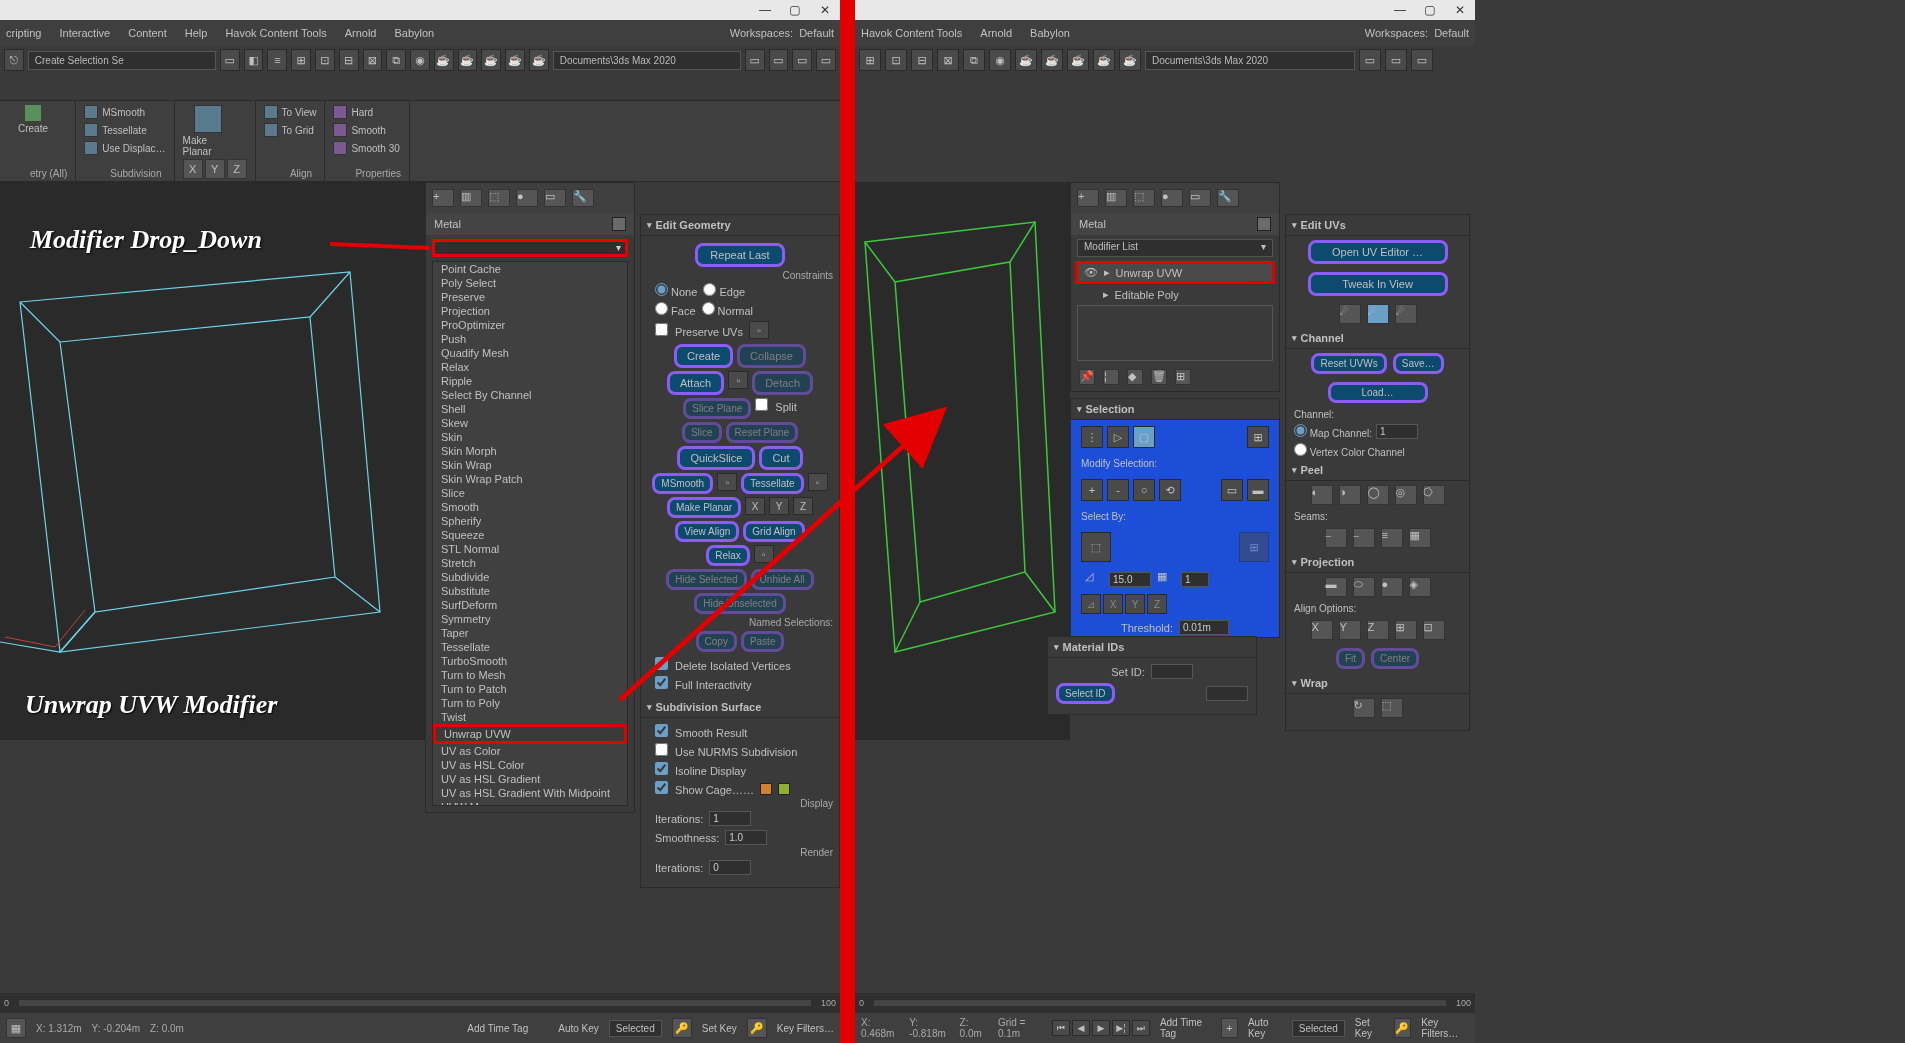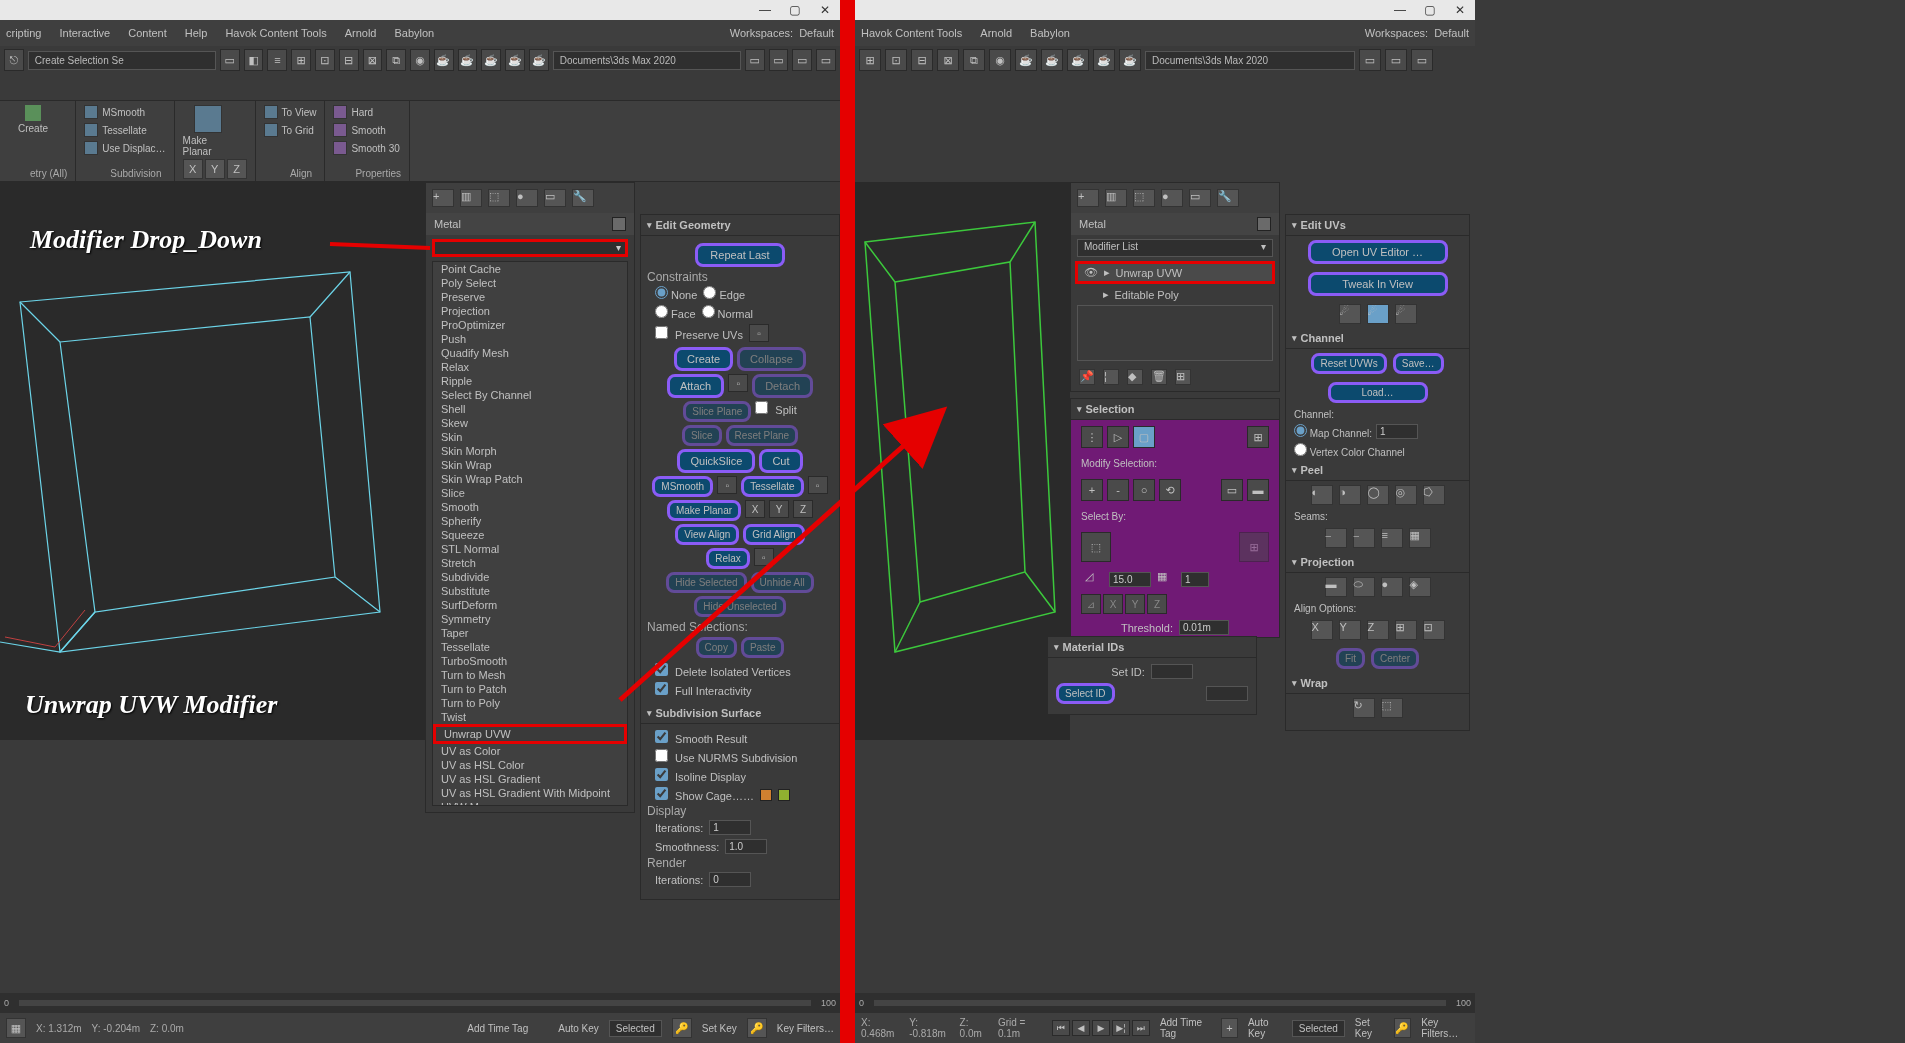--- a/index.html
+++ b/index.html
@@ -64,21 +64,21 @@
 .mod-panel .mod-drop { margin: 4px 6px; height: 18px; border: 3px solid #e50000; background: #2f2f2f; position: relative; }
 .mod-panel .mod-drop::after { content: "▾"; position: absolute; right: 4px; top: 0; font-size: 10px; color: #ccc; }
 .mod-panel .mod-list { max-height: 545px; overflow-y: auto; background: #404040; margin: 0 6px 6px 6px; border: 1px solid #2a2a2a; }
 .mod-panel .mod-list .mli { padding: 1px 8px; font-size: 11px; cursor: pointer; }
 .mod-panel .mod-list .mli.hl { border: 3px solid #e50000; background: #3a3a3a; }
 
 
 .editgeo { position: absolute; left: 640px; top: 214px; width: 200px; background: #3a3a3a; border: 1px solid #2a2a2a; padding-bottom: 6px; }
 .editgeo .sect { padding: 4px 6px; }
 .editgeo .btnrow { display: flex; gap: 4px; justify-content: center; margin: 3px 0; }
-.editgeo .lbl { font-size: 12px; color: #aaa; }
+.editgeo .lbl { font-size: 10px; color: #aaa; text-align: right; }
 .editgeo .squarebtn { width: 20px; height: 18px; background: #4a4a4a; border: 1px solid #2a2a2a; font-size: 10px; display: flex; align-items: center; justify-content: center; }
 .editgeo input[type=checkbox] { margin-right: 4px; }
 
 
 .stack-panel { position: absolute; left: 1070px; top: 182px; width: 210px; background: #3a3a3a; border: 1px solid #2a2a2a; }
 .stack-panel .top-icons { display: flex; gap: 6px; padding: 6px; background: #3f3f3f; }
 .stack-panel .top-icons .ti { width: 22px; height: 18px; background: #555; border: 1px solid #333; }
 .stack-panel .namebox { display: flex; align-items: center; padding: 4px 8px; background: #444; }
 .stack-panel .namebox .colorchip { width: 14px; height: 14px; background: #6a6a6a; border: 1px solid #222; margin-left: auto; }
 .stack-panel .mod-drop2 { margin: 4px 6px; height: 18px; background: #2f2f2f; border: 1px solid #555; padding: 1px 6px; font-size: 10px; display: flex; justify-content: space-between; }
@@ -92,21 +92,21 @@
 
 
 .uvpanel { position: absolute; left: 1285px; top: 214px; width: 185px; background: #3a3a3a; border: 1px solid #2a2a2a; padding-bottom: 8px; }
 .uvpanel .center-row { display: flex; justify-content: center; gap: 6px; padding: 4px; }
 .uvpanel .icons-row { display: flex; justify-content: center; gap: 6px; padding: 4px; }
 .uvpanel .icons-row .uic { width: 22px; height: 20px; background: #555; border: 1px solid #333; }
 .uvpanel .icons-row .uic.sel { background: #6aa0c8; }
 .uvpanel .spinrow { display: flex; align-items: center; gap: 4px; padding: 2px 8px; font-size: 10px; }
 
 
-.selroll { position: absolute; left: 1070px; top: 398px; width: 210px; background: #701a75; border: 1px solid #2a2a2a; }
+.selroll { position: absolute; left: 1070px; top: 398px; width: 210px; background: #1d4ed8; border: 1px solid #2a2a2a; }
 .selroll .iconbar { display: flex; gap: 4px; padding: 6px 10px; }
 .selroll .iconbar .sb { width: 22px; height: 22px; background: #4a4a4a; border: 1px solid #2a2a2a; display: flex; align-items: center; justify-content: center; }
 .selroll .iconbar .sb.active { background: #6aa0c8; }
 .selroll .sub { padding: 4px 10px; font-size: 10px; }
 .selroll .xyz { display: flex; gap: 2px; padding: 4px 10px; }
 .selroll .xyz .ax { width: 20px; height: 20px; background: #4a4a4a; border: 1px solid #2a2a2a; display: flex; align-items: center; justify-content: center; font-size: 10px; color: #888; }
 
 
 .matroll { position: absolute; left: 1047px; top: 636px; width: 210px; background: #3a3a3a; border: 1px solid #2a2a2a; padding-bottom: 8px; }
 

